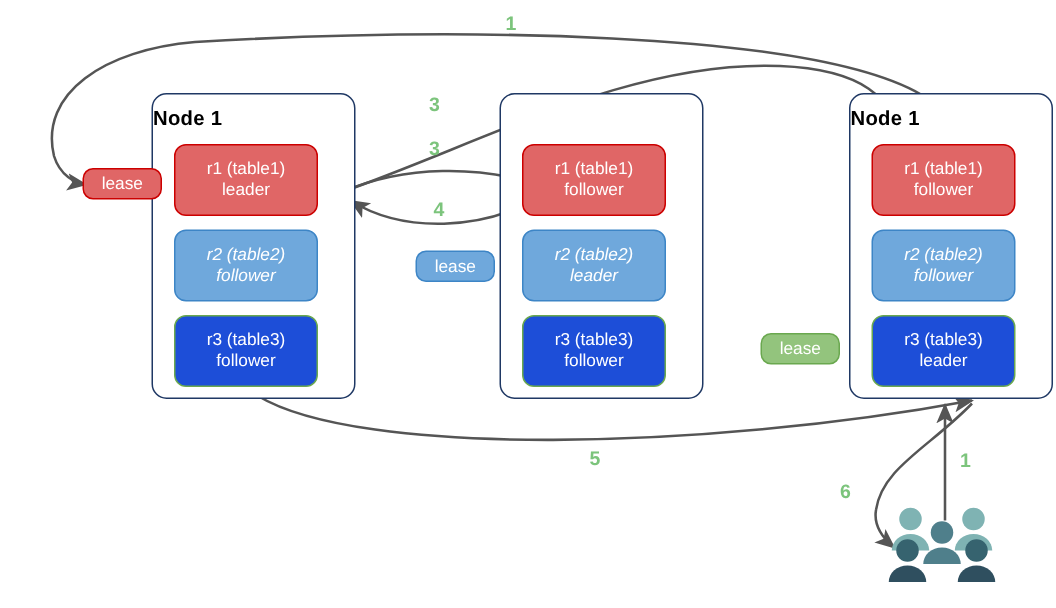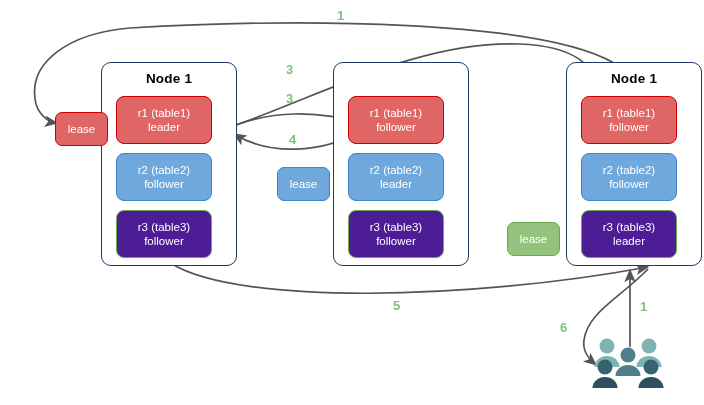--- a/index.html
+++ b/index.html
@@ -3,36 +3,36 @@
 <meta charset="utf-8">
 <style>
   html,body{margin:0;padding:0;background:#ffffff;}
   body{width:704px;height:405px;overflow:hidden;
        font-family:"Liberation Sans","DejaVu Sans",sans-serif;}
   #stage{position:relative;width:704px;height:405px;background:#fff;}
   #wires{position:absolute;left:0;top:0;width:704px;height:405px;}
 
   .node{position:absolute;border:1.6px solid #1f3864;border-radius:10px;
         background:#ffffff;box-sizing:border-box;}
-  .node-title{position:absolute;left:0;right:0;top:8px;text-align:center;
+  .node-title{position:absolute;left:0;right:0;top:8px;
               font-size:13.5px;font-weight:bold;color:#000;letter-spacing:.2px;}
 
   .replica{position:absolute;left:14px;width:96px;height:48px;border-radius:8px;
            box-sizing:border-box;display:flex;flex-direction:column;
            align-items:center;justify-content:center;color:#ffffff;
            font-size:11.5px;line-height:14px;text-align:center;}
   .replica .l1,.replica .l2{display:block;}
   .r-red{background:#e06666;border:1.5px solid #cc0000;}
   .r-blue{background:#6fa8dc;border:1.5px solid #3d85c6;}
-  .r-green{background:#4c1d95;border:1.5px solid #6aa84f;}
-  .slot0{top:33px;} .slot1{top:90px;} .slot2{top:147px;}
+  .r-green{background:#1d4ed8;border:1.5px solid #6aa84f;}
+  .slot0{top:33px;} .slot1{top:90px;font-style:italic;} .slot2{top:147px;}
 
   .lease{position:absolute;border-radius:7px;box-sizing:border-box;
          display:flex;align-items:center;justify-content:center;
-         color:#ffffff;font-size:11.5px;width:53px;height:34px;}
+         color:#ffffff;font-size:11.5px;width:53px;height:21px;}
   .lease-red{background:#e06666;border:1.5px solid #cc0000;}
   .lease-blue{background:#6fa8dc;border:1.5px solid #3d85c6;}
   .lease-green{background:#93c47d;border:1.5px solid #6aa84f;}
 
   .step{position:absolute;color:#7cc47c;font-size:13px;font-weight:bold;
         line-height:13px;}
 
   #users{position:absolute;left:592px;top:336px;width:78px;height:58px;}
 </style>
 </head>

